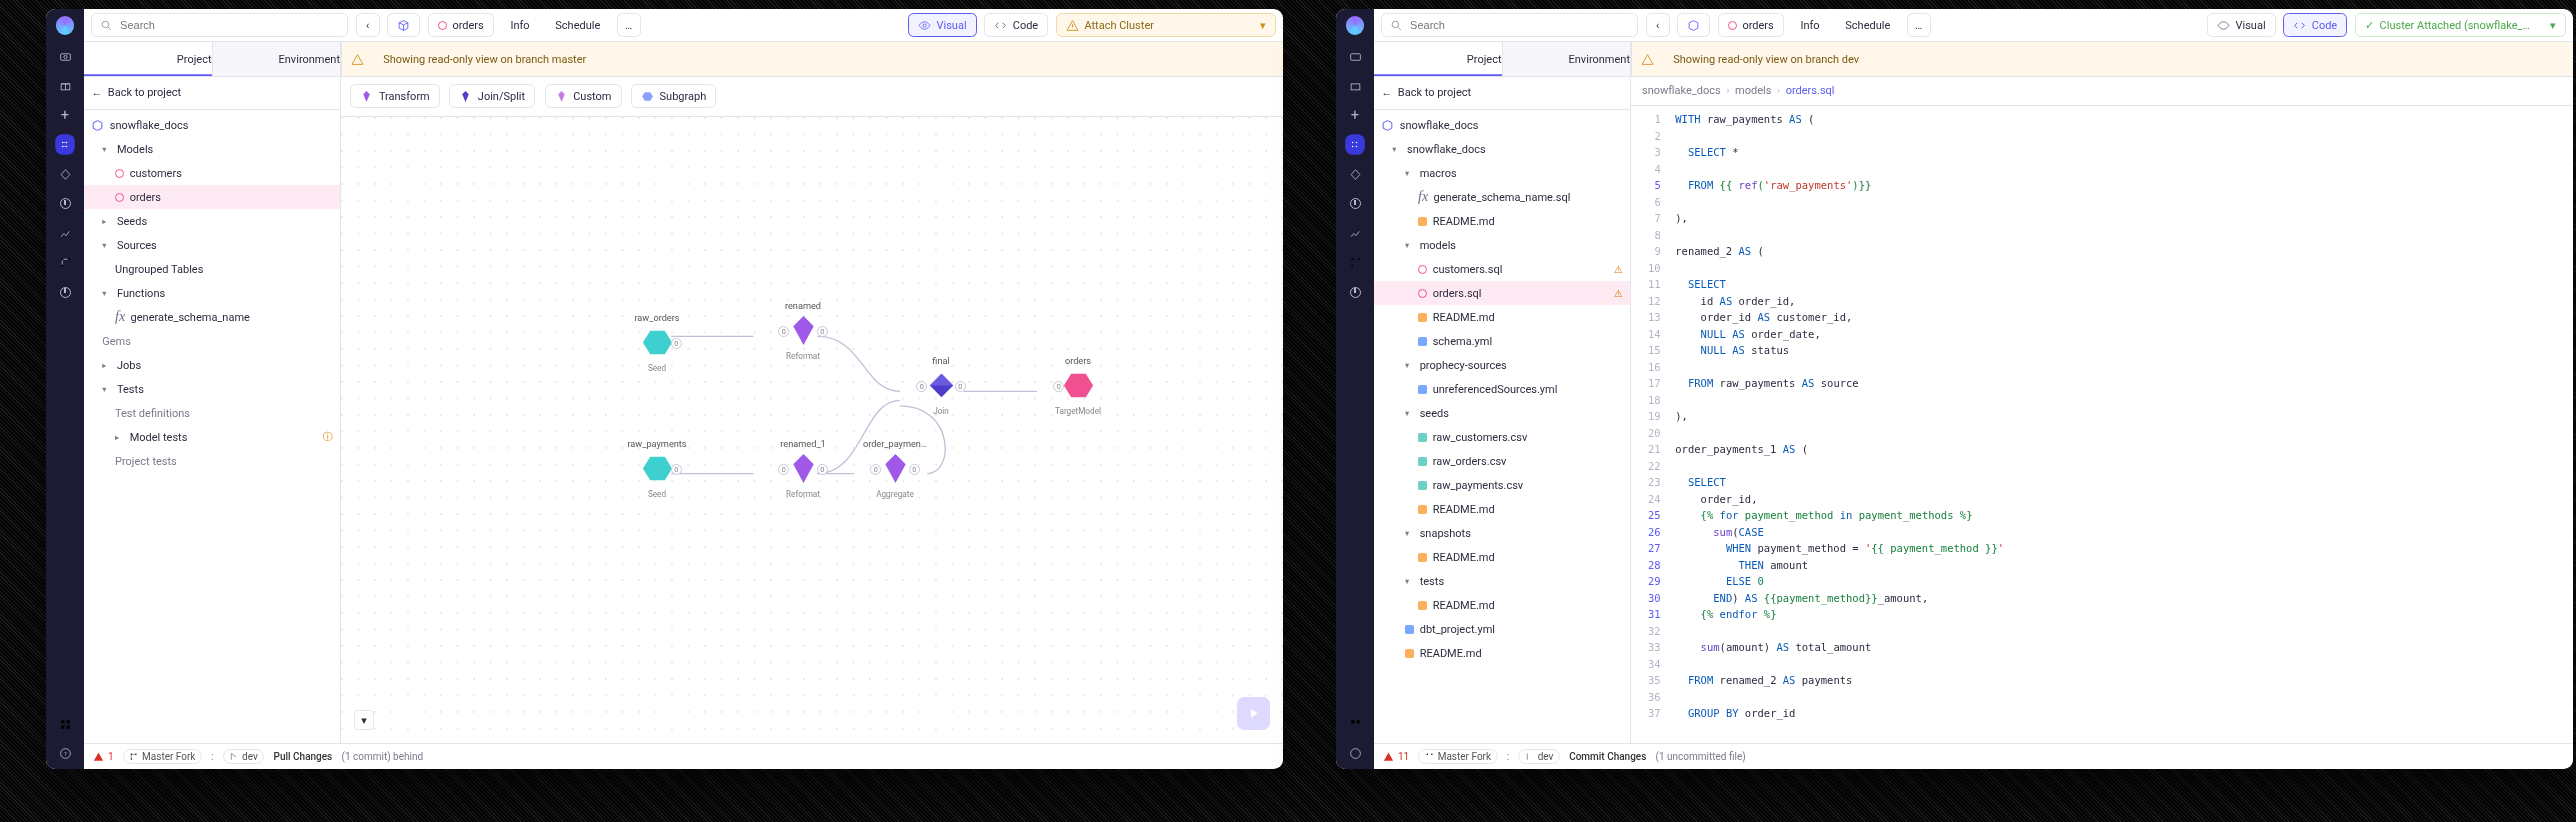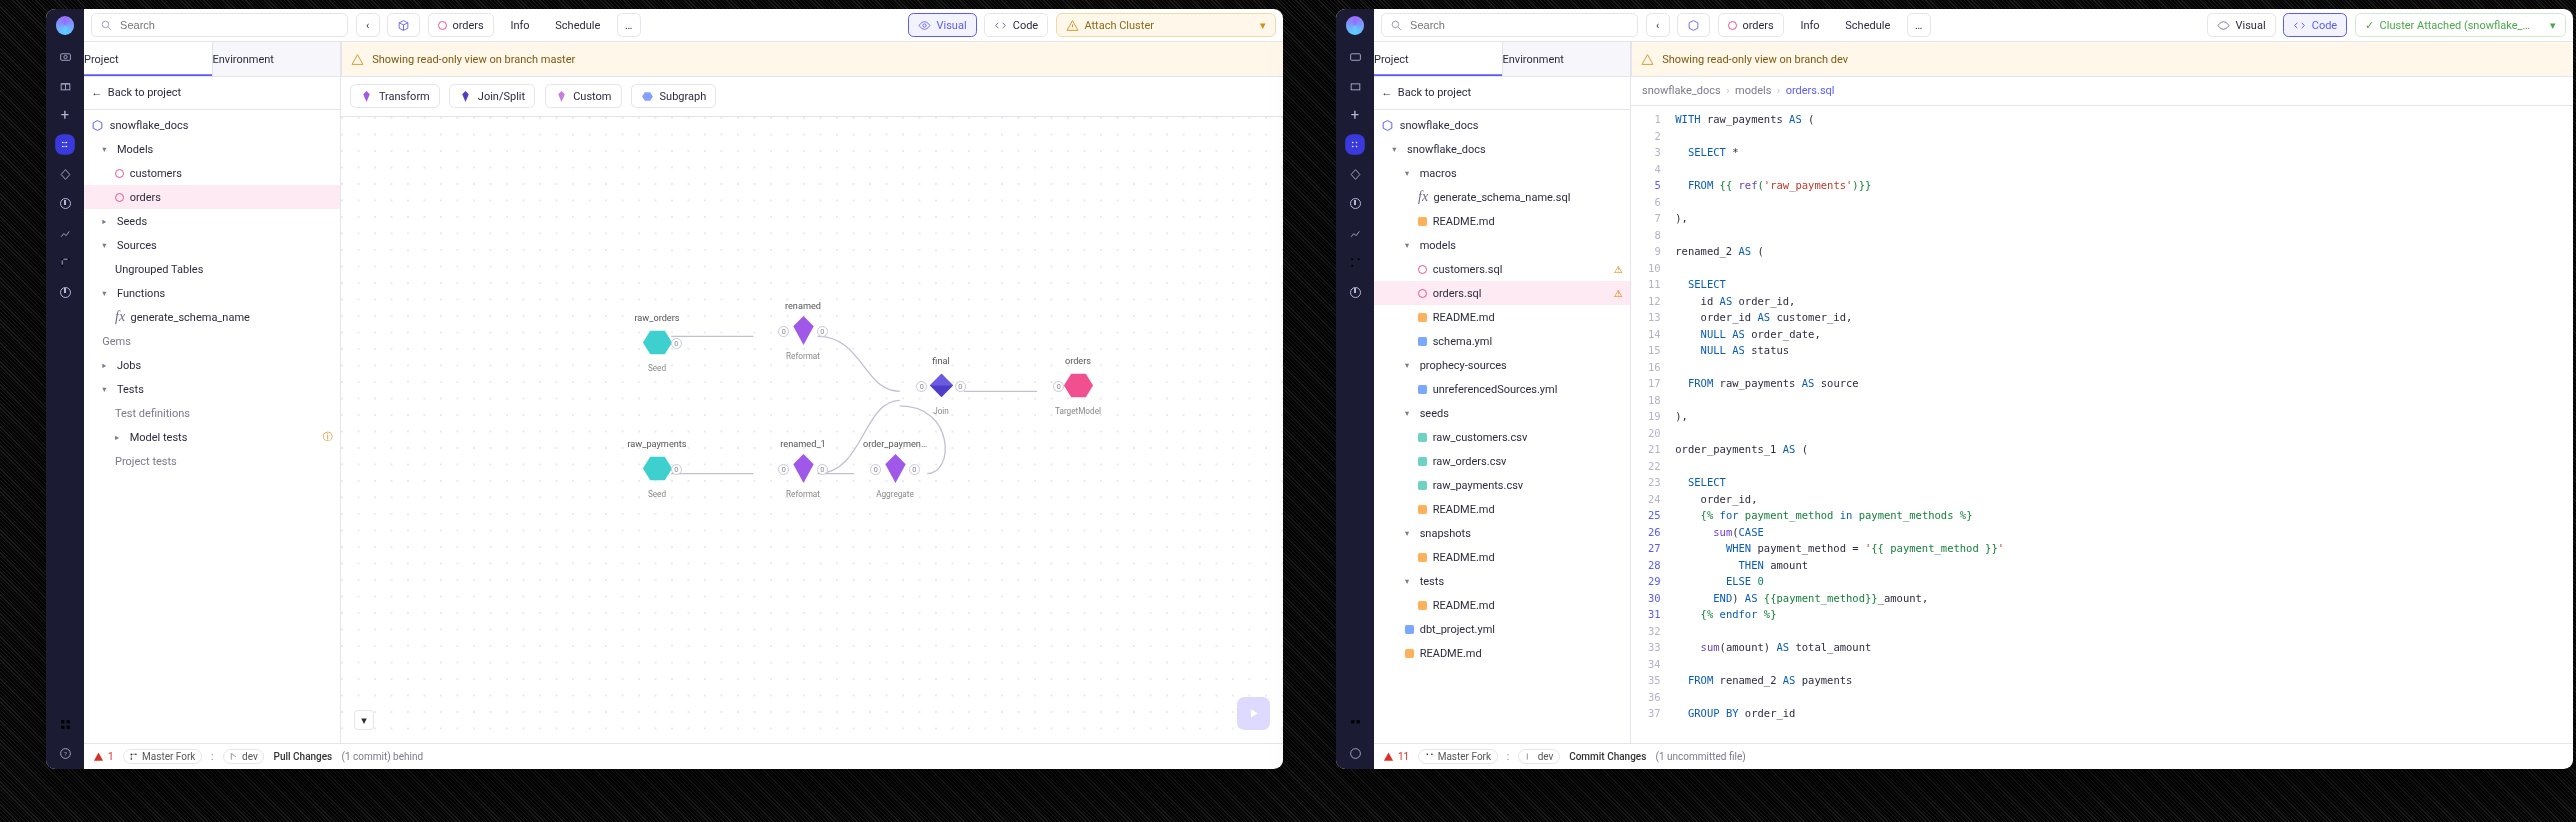--- a/index.html
+++ b/index.html
@@ -99,28 +99,28 @@
   .btn.noborder { border:0; background:transparent; }
 
   
   .subrow {
     display:flex; align-items:center;
     border-bottom:0.9px solid var(--border);
     height: 35px;
   }
   .tabs { display:flex; height:100%; width:257px; }
   .tab {
-    flex:1; display:flex; align-items:center; justify-content:flex-start;
+    flex:1; display:flex; align-items:center; justify-content:flex-end;
     border-right:0.9px solid var(--border);
     background: var(--bg-soft); cursor:pointer;
   }
   .tab.active { background:#fff; box-shadow: inset 0 -1.8px 0 var(--accent); }
 
   .warnbanner {
-    flex:1; display:flex; align-items:center; gap:8px;
+    flex:1; display:flex; align-items:center; gap:19px;
     background: var(--warn-bg); border-left:0.9px solid var(--border);
     padding: 0 9.2px; color:#7a5a10;
     height:100%;
   }
 
   
   .toolrow {
     display:flex; gap:9.2px; padding:7.3px 9.2px; border-bottom:0.9px solid var(--border);
     background:#fff;
   }

